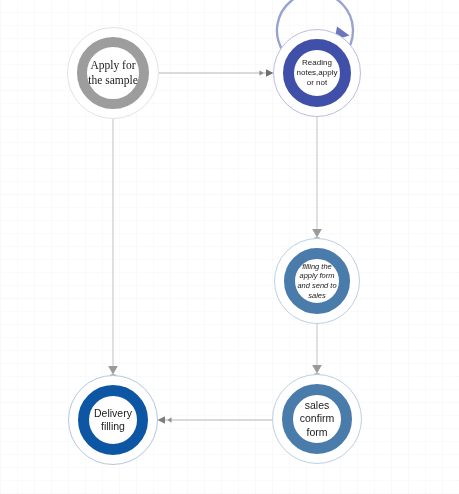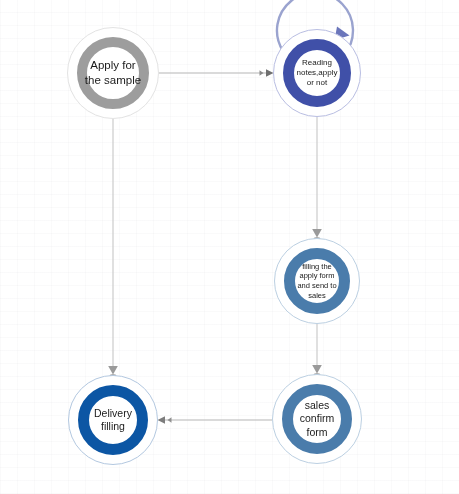--- a/index.html
+++ b/index.html
@@ -98,34 +98,34 @@
       <path d="M 165 416.2 L 165 423.8 L 157.5 420 Z" fill="#7d7d7d"></path>
       <path d="M 171.5 417.2 L 171.5 422.8 L 167.5 420 Z" fill="#8f8f8f"></path>
     </g>
 
     <g>
       <path d="M 283 51 A 38 38 0 1 1 344 55" fill="none" stroke="#9aa3cf" stroke-width="2.4" stroke-linecap="round"></path>
       <path d="M 337 26.5 L 349.5 35.5 L 334.5 40 Z" fill="#6b76bb"></path>
     </g>
   </svg>
 
-  <div class="node" style="left:67px; top:27px; width:92px; height:92px; border:1px solid #e3e3e3;">
+  <div class="node" style="left:67px; top:27px; width:92px; height:92px; border:1px solid #e3e3e3;font-family:Liberation Serif, serif;">
     <div class="node-ring" style="left:9px; top:9px; width:72px; height:72px; border:10px solid #9d9d9d;"></div>
     <div class="node-label" style="font-size:11.5px; width:74px;">Apply for
 the sample</div>
   </div>
 
   <div class="node" style="left:273px; top:29px; width:88px; height:88px; border:1px solid #b9bee2;">
     <div class="node-ring" style="left:9px; top:9px; width:68px; height:68px; border:11px solid #4050a8;"></div>
     <div class="node-label" style="font-size:8px; width:50px;">Reading
 notes,apply
 or not</div>
   </div>
 
-  <div class="node" style="left:274px; top:238px; width:86px; height:86px; border:1px solid #bcd0e2;">
+  <div class="node" style="left:274px; top:238px; width:86px; height:86px; border:1px solid #bcd0e2;font-style:italic;">
     <div class="node-ring" style="left:9px; top:9px; width:66px; height:66px; border:11px solid #4a7cab;"></div>
     <div class="node-label" style="font-size:7.5px; width:52px;">filling the
 apply form
 and send to
 sales</div>
   </div>
 
   <div class="node" style="left:272px; top:374px; width:90px; height:90px; border:1px solid #bcd0e2;">
     <div class="node-ring" style="left:9px; top:9px; width:70px; height:70px; border:11px solid #4a7cab;"></div>
     <div class="node-label" style="font-size:10.5px; width:58px;">sales

